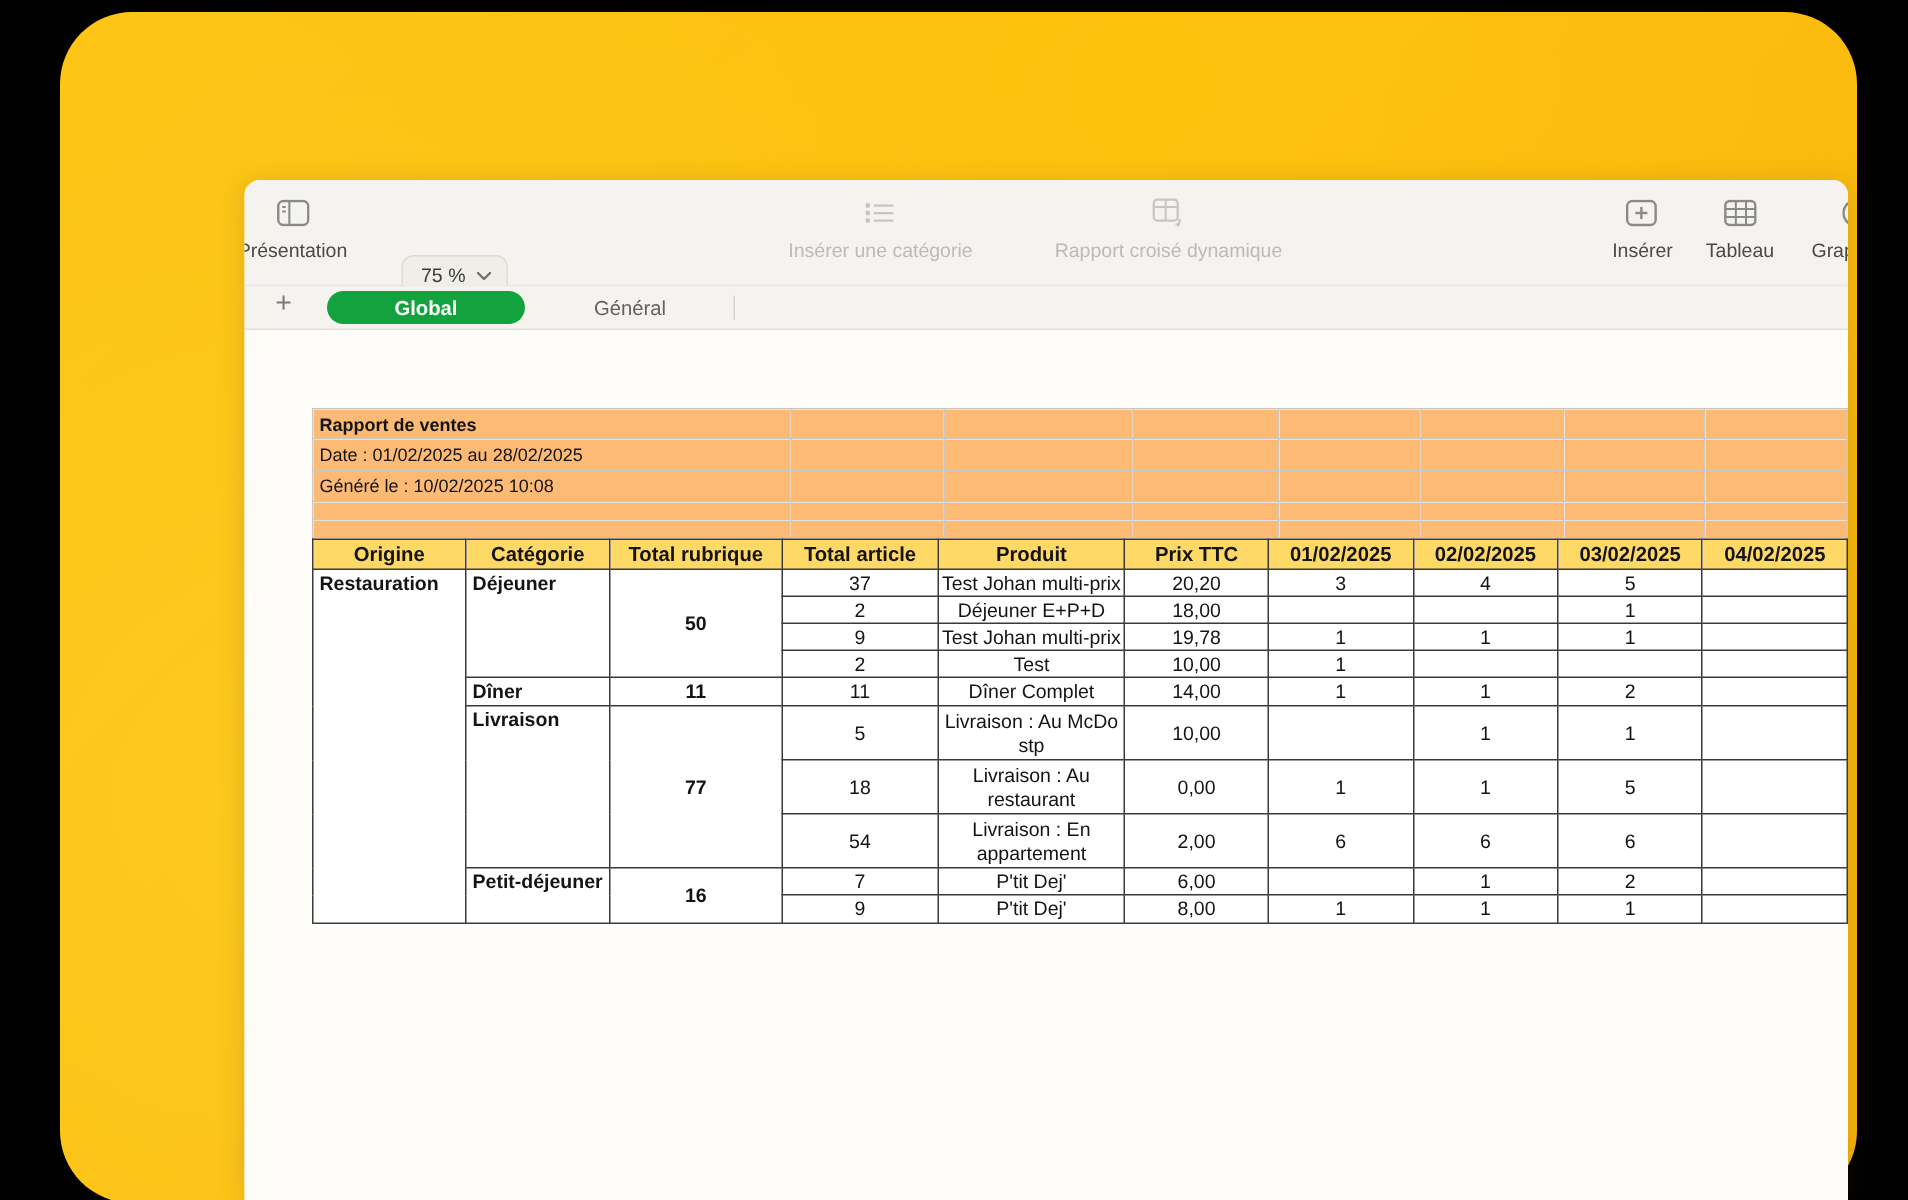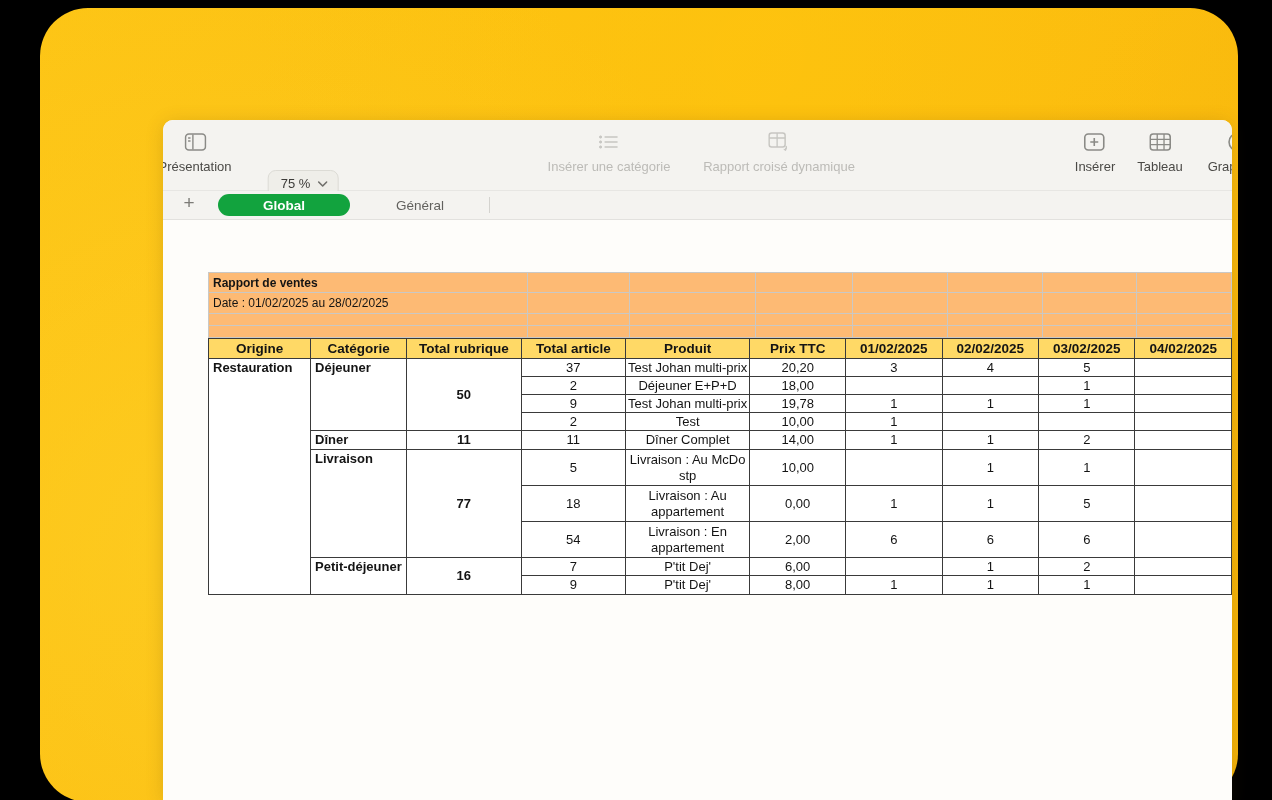--- a/index.html
+++ b/index.html
@@ -108,21 +108,21 @@
     <div class="tool" style="left:140px;margin-top:40px;">
       <span class="zoom-pill">
         <span>75 %</span>
         <svg width="10" height="6" viewBox="0 0 10 6">
           <path d="M1 1 L5 5 L9 1" stroke="#6f6e6a" stroke-width="1.6" fill="none" stroke-linecap="round" stroke-linejoin="round"></path>
         </svg>
       </span>
       <span>Zoom</span>
     </div>
 
-    <div class="tool disabled" style="left:446px;">
+    <div class="tool disabled" style="left:424px;">
       <span class="ticon">
         <svg width="20" height="16" viewBox="0 0 20 16" fill="none">
           <circle cx="2" cy="3" r="1.1" fill="#c7c6c2"></circle>
           <circle cx="2" cy="8" r="1.1" fill="#c7c6c2"></circle>
           <circle cx="2" cy="13" r="1.1" fill="#c7c6c2"></circle>
           <line x1="6" y1="3" x2="19" y2="3" stroke="#c7c6c2" stroke-width="1.5"></line>
           <line x1="6" y1="8" x2="19" y2="8" stroke="#c7c6c2" stroke-width="1.5"></line>
           <line x1="6" y1="13" x2="19" y2="13" stroke="#c7c6c2" stroke-width="1.5"></line>
         </svg>
       </span>
@@ -203,20 +203,30 @@
           <td></td>
               <td></td>
               <td></td>
               <td></td>
               <td></td>
               <td></td>
               <td></td>
         </tr>
         <tr style="height:21px">
           <td>Date : 01/02/2025 au 28/02/2025</td>
+          <td></td>
+              <td></td>
+              <td></td>
+              <td></td>
+              <td></td>
+              <td></td>
+              <td></td>
+        </tr>
+        <tr style="height:21px">
+          <td>Généré le : 10/02/2025 10:08</td>
           <td></td>
               <td></td>
               <td></td>
               <td></td>
               <td></td>
               <td></td>
               <td></td>
         </tr>
         <tr style="height:12px">
           <td></td>
@@ -326,21 +336,21 @@
           <td>5</td>
           <td>Livraison : Au McDo stp</td>
           <td>10,00</td>
           <td></td>
           <td>1</td>
           <td>1</td>
           <td></td>
         </tr>
         <tr style="height:36px">
           <td>18</td>
-          <td>Livraison : Au appartement</td>
+          <td>Livraison : Au restaurant</td>
           <td>0,00</td>
           <td>1</td>
           <td>1</td>
           <td>5</td>
           <td></td>
         </tr>
         <tr style="height:36px">
           <td>54</td>
           <td>Livraison : En appartement</td>
           <td>2,00</td>

